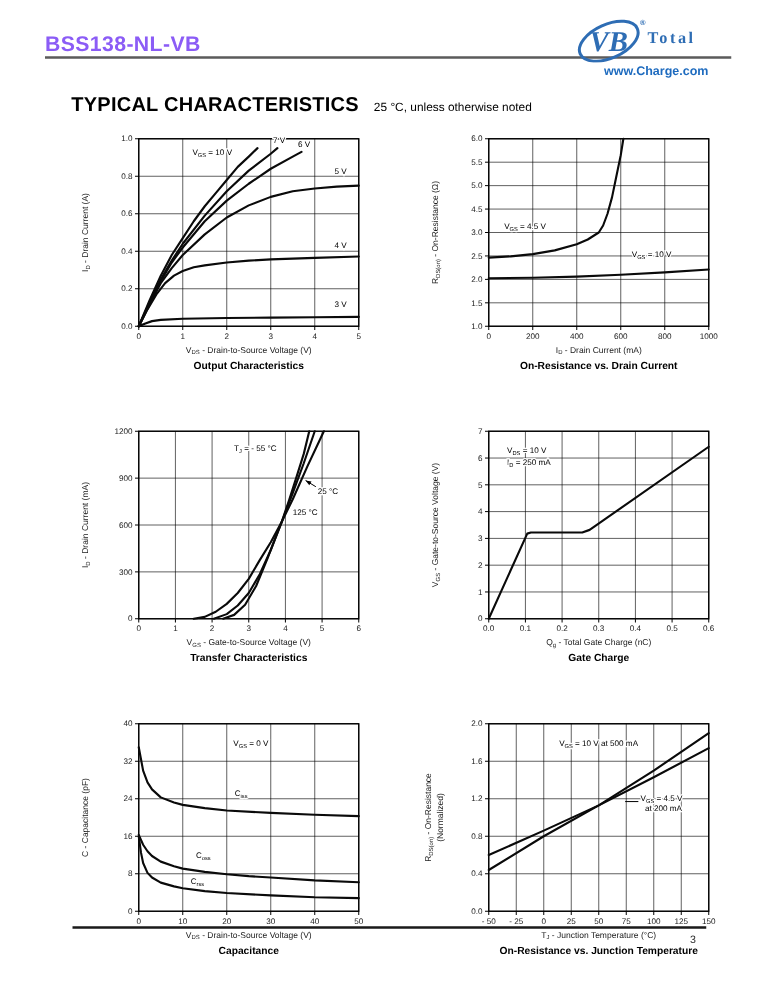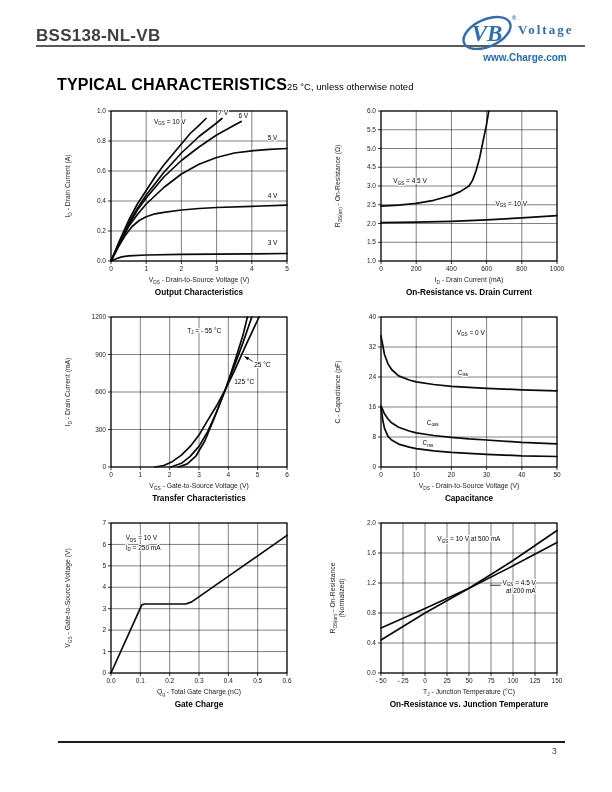--- a/index.html
+++ b/index.html
@@ -1,30 +1,30 @@
 <!DOCTYPE html>
 <html><head>
 <meta charset="utf-8">
 <style>
   html,body{margin:0;padding:0;background:#e8e8e8;}
   .page{position:relative;width:612px;height:792px;background:#ffffff;margin:0 auto;
         font-family:"Liberation Sans",sans-serif;overflow:hidden;}
   .part-number{position:absolute;left:36px;top:26px;font-size:17px;font-weight:bold;
-               color:#404040;letter-spacing:.3px;margin:0;}
+               color:#8b5cf6;letter-spacing:.3px;margin:0;}
   .header-rule{position:absolute;left:36px;top:45px;width:549px;height:2px;background:#5b5b5b;}
   .logo{position:absolute;left:460px;top:12px;width:130px;}
   .logo-row{display:flex;align-items:center;font-weight:bold;}
   .logo-name{font-family:"Liberation Serif",serif;font-size:13px;color:#2e6db4;
              letter-spacing:2px;line-height:1;padding-bottom:3px;}
   .logo-url{font-size:10px;font-weight:bold;color:#1e6bbf;text-align:center;margin-top:2px;}
   .section{position:absolute;left:57px;top:76px;font-size:10.5px;color:#000;}
   .section b{font-size:16px;letter-spacing:.2px;}
-  .section .note{font-size:9.5px;margin-left:0;}
+  .section .note{font-size:9.5px;margin-left:12px;}
   .charts{position:absolute;left:57px;top:99px;display:grid;
-          grid-template-columns:252px 252px;column-gap:18px;row-gap:0;}
+          grid-template-columns:252px 252px;column-gap:18px;row-gap:0;gap:28px;}
   .chart{width:252px;height:206px;}
   .footer-rule{position:absolute;left:58px;top:741px;width:507px;height:2px;background:#1a1a1a;}
   .page-num{position:absolute;left:552px;top:746px;font-size:8.5px;color:#333;}
   
   .tick{font:6.5px "Liberation Sans",sans-serif;fill:#1a1a1a;}
   .axis{font:6.8px "Liberation Sans",sans-serif;fill:#1a1a1a;}
   .ann{font:6.5px "Liberation Sans",sans-serif;fill:#000;}
   .ctitle{font:bold 8.2px "Liberation Sans",sans-serif;fill:#000;}
 </style>
 </head>
@@ -35,21 +35,21 @@
   <h1 class="part-number">BSS138-NL-VB</h1>
   <div class="header-rule"></div>
 
   <div class="logo">
     <div class="logo-row">
       <svg width="58" height="38" viewBox="0 0 58 38">
         <ellipse cx="27" cy="21" rx="25" ry="13.5" transform="rotate(-24 27 21)" fill="none" stroke="#2e6db4" stroke-width="2.4"></ellipse>
         <text x="27" y="29" text-anchor="middle" font-family="Liberation Serif, serif" font-style="italic" font-size="23" fill="#2e6db4">VB</text>
         <text x="52" y="8" font-size="6" fill="#2e6db4">®</text>
       </svg>
-      <span class="logo-name">Voltage</span>
+      <span class="logo-name">Total</span>
     </div>
     <div class="logo-url">www.Charge.com</div>
   </div>
 
   <div class="section">
     <b>TYPICAL CHARACTERISTICS</b><span class="note">25 °C, unless otherwise noted</span>
   </div>
 
   <div class="charts">
     <div class="chart"><svg width="252" height="206" viewBox="0 0 252 206">
@@ -207,69 +207,20 @@
           <text x="130.26666666666665" y="27.625" text-anchor="start" class="ann" stroke="#fff" stroke-width="2" paint-order="stroke"><tspan>T</tspan><tspan font-size="70%" dy="1.6">J</tspan><tspan dy="-1.6"> = - 55 °C</tspan></text>
           <text x="197.14666666666668" y="62" text-anchor="start" class="ann" stroke="#fff" stroke-width="2" paint-order="stroke"><tspan>25 °C</tspan></text>
           <text x="177.20000000000002" y="78.875" text-anchor="start" class="ann" stroke="#fff" stroke-width="2" paint-order="stroke"><tspan>125 °C</tspan></text>
           <text x="142" y="183" text-anchor="middle" class="axis"><tspan>V</tspan><tspan font-size="70%" dy="1.6">GS</tspan><tspan dy="-1.6"> - Gate-to-Source Voltage (V)</tspan></text>
           <text transform="translate(13,87) rotate(-90)" text-anchor="middle" class="axis"><tspan>I</tspan><tspan font-size="70%" dy="1.6">D</tspan><tspan dy="-1.6"> - Drain Current (mA)</tspan></text>
           <text x="142" y="196" text-anchor="middle" class="ctitle">Transfer Characteristics</text>
         </svg></div>
     <div class="chart"><svg width="252" height="206" viewBox="0 0 252 206">
           <line x1="54" y1="12" x2="54" y2="162" stroke="#000" stroke-width="0.5"></line>
           <line x1="54" y1="162" x2="54" y2="165" stroke="#000" stroke-width="0.8"></line>
-          <text x="54" y="172" text-anchor="middle" class="tick">0</text>
-          <line x1="89.2" y1="12" x2="89.2" y2="162" stroke="#000" stroke-width="0.5"></line>
-          <line x1="89.2" y1="162" x2="89.2" y2="165" stroke="#000" stroke-width="0.8"></line>
-          <text x="89.2" y="172" text-anchor="middle" class="tick">10</text>
-          <line x1="124.4" y1="12" x2="124.4" y2="162" stroke="#000" stroke-width="0.5"></line>
-          <line x1="124.4" y1="162" x2="124.4" y2="165" stroke="#000" stroke-width="0.8"></line>
-          <text x="124.4" y="172" text-anchor="middle" class="tick">20</text>
-          <line x1="159.6" y1="12" x2="159.6" y2="162" stroke="#000" stroke-width="0.5"></line>
-          <line x1="159.6" y1="162" x2="159.6" y2="165" stroke="#000" stroke-width="0.8"></line>
-          <text x="159.6" y="172" text-anchor="middle" class="tick">30</text>
-          <line x1="194.8" y1="12" x2="194.8" y2="162" stroke="#000" stroke-width="0.5"></line>
-          <line x1="194.8" y1="162" x2="194.8" y2="165" stroke="#000" stroke-width="0.8"></line>
-          <text x="194.8" y="172" text-anchor="middle" class="tick">40</text>
-          <line x1="230" y1="12" x2="230" y2="162" stroke="#000" stroke-width="0.5"></line>
-          <line x1="230" y1="162" x2="230" y2="165" stroke="#000" stroke-width="0.8"></line>
-          <text x="230" y="172" text-anchor="middle" class="tick">50</text>
-          <line x1="54" y1="162" x2="230" y2="162" stroke="#000" stroke-width="0.5"></line>
-          <line x1="51" y1="162" x2="54" y2="162" stroke="#000" stroke-width="0.8"></line>
-          <text x="49" y="164.2" text-anchor="end" class="tick">0</text>
-          <line x1="54" y1="132" x2="230" y2="132" stroke="#000" stroke-width="0.5"></line>
-          <line x1="51" y1="132" x2="54" y2="132" stroke="#000" stroke-width="0.8"></line>
-          <text x="49" y="134.2" text-anchor="end" class="tick">8</text>
-          <line x1="54" y1="102" x2="230" y2="102" stroke="#000" stroke-width="0.5"></line>
-          <line x1="51" y1="102" x2="54" y2="102" stroke="#000" stroke-width="0.8"></line>
-          <text x="49" y="104.2" text-anchor="end" class="tick">16</text>
-          <line x1="54" y1="72" x2="230" y2="72" stroke="#000" stroke-width="0.5"></line>
-          <line x1="51" y1="72" x2="54" y2="72" stroke="#000" stroke-width="0.8"></line>
-          <text x="49" y="74.2" text-anchor="end" class="tick">24</text>
-          <line x1="54" y1="42" x2="230" y2="42" stroke="#000" stroke-width="0.5"></line>
-          <line x1="51" y1="42" x2="54" y2="42" stroke="#000" stroke-width="0.8"></line>
-          <text x="49" y="44.2" text-anchor="end" class="tick">32</text>
-          <line x1="54" y1="12" x2="230" y2="12" stroke="#000" stroke-width="0.5"></line>
-          <line x1="51" y1="12" x2="54" y2="12" stroke="#000" stroke-width="0.8"></line>
-          <text x="49" y="14.2" text-anchor="end" class="tick">40</text>
-          <rect x="54" y="12" width="176" height="150" fill="none" stroke="#000" stroke-width="1.1"></rect>
-          <polyline points="54.0,30.8 57.5,49.5 61.0,58.9 64.6,64.5 71.6,70.9 82.2,75.0 89.2,76.9 106.8,79.5 124.4,81.4 159.6,83.3 194.8,84.8 230.0,85.9" fill="none" stroke="#0a0a0a" stroke-width="1.7" stroke-linejoin="round" stroke-linecap="round"></polyline>
-          <polyline points="54.0,100.9 57.5,108.8 61.0,114.0 64.6,117.8 71.6,122.3 82.2,126.0 89.2,127.9 106.8,130.5 124.4,132.4 142.0,133.9 159.6,135.0 194.8,137.3 230.0,138.8" fill="none" stroke="#0a0a0a" stroke-width="1.7" stroke-linejoin="round" stroke-linecap="round"></polyline>
-          <polyline points="54.0,102.0 55.8,115.1 57.5,123.4 61.0,131.3 64.6,135.0 71.6,139.1 82.2,142.1 89.2,143.6 106.8,145.9 124.4,147.4 159.6,149.3 194.8,150.8 230.0,151.5" fill="none" stroke="#0a0a0a" stroke-width="1.7" stroke-linejoin="round" stroke-linecap="round"></polyline>
-          <text x="129.68" y="29.625" text-anchor="start" class="ann" stroke="#fff" stroke-width="2" paint-order="stroke"><tspan>V</tspan><tspan font-size="70%" dy="1.6">GS</tspan><tspan dy="-1.6"> = 0 V</tspan></text>
-          <text x="130.736" y="69.75" text-anchor="start" class="ann" stroke="#fff" stroke-width="2" paint-order="stroke"><tspan>C</tspan><tspan font-size="70%" dy="1.6">iss</tspan></text>
-          <text x="99.76" y="119.625" text-anchor="start" class="ann" stroke="#fff" stroke-width="2" paint-order="stroke"><tspan>C</tspan><tspan font-size="70%" dy="1.6">oss</tspan></text>
-          <text x="95.536" y="140.25" text-anchor="start" class="ann" stroke="#fff" stroke-width="2" paint-order="stroke"><tspan>C</tspan><tspan font-size="70%" dy="1.6">rss</tspan></text>
-          <text x="142" y="183" text-anchor="middle" class="axis"><tspan>V</tspan><tspan font-size="70%" dy="1.6">DS</tspan><tspan dy="-1.6"> - Drain-to-Source Voltage (V)</tspan></text>
-          <text transform="translate(13,87) rotate(-90)" text-anchor="middle" class="axis"><tspan>C - Capacitance (pF)</tspan></text>
-          <text x="142" y="196" text-anchor="middle" class="ctitle">Capacitance</text>
-        </svg></div>
-    <div class="chart"><svg width="252" height="206" viewBox="0 0 252 206">
-          <line x1="54" y1="12" x2="54" y2="162" stroke="#000" stroke-width="0.5"></line>
-          <line x1="54" y1="162" x2="54" y2="165" stroke="#000" stroke-width="0.8"></line>
           <text x="54" y="172" text-anchor="middle" class="tick">0.0</text>
           <line x1="83.33333333333334" y1="12" x2="83.33333333333334" y2="162" stroke="#000" stroke-width="0.5"></line>
           <line x1="83.33333333333334" y1="162" x2="83.33333333333334" y2="165" stroke="#000" stroke-width="0.8"></line>
           <text x="83.33333333333334" y="172" text-anchor="middle" class="tick">0.1</text>
           <line x1="112.66666666666667" y1="12" x2="112.66666666666667" y2="162" stroke="#000" stroke-width="0.5"></line>
           <line x1="112.66666666666667" y1="162" x2="112.66666666666667" y2="165" stroke="#000" stroke-width="0.8"></line>
           <text x="112.66666666666667" y="172" text-anchor="middle" class="tick">0.2</text>
           <line x1="142" y1="12" x2="142" y2="162" stroke="#000" stroke-width="0.5"></line>
           <line x1="142" y1="162" x2="142" y2="165" stroke="#000" stroke-width="0.8"></line>
           <text x="142" y="172" text-anchor="middle" class="tick">0.3</text>
@@ -306,20 +257,69 @@
           <line x1="54" y1="12" x2="230" y2="12" stroke="#000" stroke-width="0.5"></line>
           <line x1="51" y1="12" x2="54" y2="12" stroke="#000" stroke-width="0.8"></line>
           <text x="49" y="14.2" text-anchor="end" class="tick">7</text>
           <rect x="54" y="12" width="176" height="150" fill="none" stroke="#000" stroke-width="1.1"></rect>
           <polyline points="54.0,162.0 84.8,93.9 87.7,93.0 128.8,93.0 134.7,90.9 230.0,24.4" fill="none" stroke="#0a0a0a" stroke-width="1.7" stroke-linejoin="round" stroke-linecap="round"></polyline>
           <text x="68.66666666666667" y="29.14285714285714" text-anchor="start" class="ann" stroke="#fff" stroke-width="2" paint-order="stroke"><tspan>V</tspan><tspan font-size="70%" dy="1.6">DS</tspan><tspan dy="-1.6"> = 10 V</tspan></text>
           <text x="68.66666666666667" y="38.78571428571429" text-anchor="start" class="ann" stroke="#fff" stroke-width="2" paint-order="stroke"><tspan>I</tspan><tspan font-size="70%" dy="1.6">D</tspan><tspan dy="-1.6"> = 250 mA</tspan></text>
           <text x="142" y="183" text-anchor="middle" class="axis"><tspan>Q</tspan><tspan font-size="70%" dy="1.6">g</tspan><tspan dy="-1.6"> - Total Gate Charge (nC)</tspan></text>
           <text transform="translate(13,87) rotate(-90)" text-anchor="middle" class="axis"><tspan>V</tspan><tspan font-size="70%" dy="1.6">GS</tspan><tspan dy="-1.6"> - Gate-to-Source Voltage (V)</tspan></text>
           <text x="142" y="196" text-anchor="middle" class="ctitle">Gate Charge</text>
+        </svg></div>
+    <div class="chart"><svg width="252" height="206" viewBox="0 0 252 206">
+          <line x1="54" y1="12" x2="54" y2="162" stroke="#000" stroke-width="0.5"></line>
+          <line x1="54" y1="162" x2="54" y2="165" stroke="#000" stroke-width="0.8"></line>
+          <text x="54" y="172" text-anchor="middle" class="tick">0</text>
+          <line x1="89.2" y1="12" x2="89.2" y2="162" stroke="#000" stroke-width="0.5"></line>
+          <line x1="89.2" y1="162" x2="89.2" y2="165" stroke="#000" stroke-width="0.8"></line>
+          <text x="89.2" y="172" text-anchor="middle" class="tick">10</text>
+          <line x1="124.4" y1="12" x2="124.4" y2="162" stroke="#000" stroke-width="0.5"></line>
+          <line x1="124.4" y1="162" x2="124.4" y2="165" stroke="#000" stroke-width="0.8"></line>
+          <text x="124.4" y="172" text-anchor="middle" class="tick">20</text>
+          <line x1="159.6" y1="12" x2="159.6" y2="162" stroke="#000" stroke-width="0.5"></line>
+          <line x1="159.6" y1="162" x2="159.6" y2="165" stroke="#000" stroke-width="0.8"></line>
+          <text x="159.6" y="172" text-anchor="middle" class="tick">30</text>
+          <line x1="194.8" y1="12" x2="194.8" y2="162" stroke="#000" stroke-width="0.5"></line>
+          <line x1="194.8" y1="162" x2="194.8" y2="165" stroke="#000" stroke-width="0.8"></line>
+          <text x="194.8" y="172" text-anchor="middle" class="tick">40</text>
+          <line x1="230" y1="12" x2="230" y2="162" stroke="#000" stroke-width="0.5"></line>
+          <line x1="230" y1="162" x2="230" y2="165" stroke="#000" stroke-width="0.8"></line>
+          <text x="230" y="172" text-anchor="middle" class="tick">50</text>
+          <line x1="54" y1="162" x2="230" y2="162" stroke="#000" stroke-width="0.5"></line>
+          <line x1="51" y1="162" x2="54" y2="162" stroke="#000" stroke-width="0.8"></line>
+          <text x="49" y="164.2" text-anchor="end" class="tick">0</text>
+          <line x1="54" y1="132" x2="230" y2="132" stroke="#000" stroke-width="0.5"></line>
+          <line x1="51" y1="132" x2="54" y2="132" stroke="#000" stroke-width="0.8"></line>
+          <text x="49" y="134.2" text-anchor="end" class="tick">8</text>
+          <line x1="54" y1="102" x2="230" y2="102" stroke="#000" stroke-width="0.5"></line>
+          <line x1="51" y1="102" x2="54" y2="102" stroke="#000" stroke-width="0.8"></line>
+          <text x="49" y="104.2" text-anchor="end" class="tick">16</text>
+          <line x1="54" y1="72" x2="230" y2="72" stroke="#000" stroke-width="0.5"></line>
+          <line x1="51" y1="72" x2="54" y2="72" stroke="#000" stroke-width="0.8"></line>
+          <text x="49" y="74.2" text-anchor="end" class="tick">24</text>
+          <line x1="54" y1="42" x2="230" y2="42" stroke="#000" stroke-width="0.5"></line>
+          <line x1="51" y1="42" x2="54" y2="42" stroke="#000" stroke-width="0.8"></line>
+          <text x="49" y="44.2" text-anchor="end" class="tick">32</text>
+          <line x1="54" y1="12" x2="230" y2="12" stroke="#000" stroke-width="0.5"></line>
+          <line x1="51" y1="12" x2="54" y2="12" stroke="#000" stroke-width="0.8"></line>
+          <text x="49" y="14.2" text-anchor="end" class="tick">40</text>
+          <rect x="54" y="12" width="176" height="150" fill="none" stroke="#000" stroke-width="1.1"></rect>
+          <polyline points="54.0,30.8 57.5,49.5 61.0,58.9 64.6,64.5 71.6,70.9 82.2,75.0 89.2,76.9 106.8,79.5 124.4,81.4 159.6,83.3 194.8,84.8 230.0,85.9" fill="none" stroke="#0a0a0a" stroke-width="1.7" stroke-linejoin="round" stroke-linecap="round"></polyline>
+          <polyline points="54.0,100.9 57.5,108.8 61.0,114.0 64.6,117.8 71.6,122.3 82.2,126.0 89.2,127.9 106.8,130.5 124.4,132.4 142.0,133.9 159.6,135.0 194.8,137.3 230.0,138.8" fill="none" stroke="#0a0a0a" stroke-width="1.7" stroke-linejoin="round" stroke-linecap="round"></polyline>
+          <polyline points="54.0,102.0 55.8,115.1 57.5,123.4 61.0,131.3 64.6,135.0 71.6,139.1 82.2,142.1 89.2,143.6 106.8,145.9 124.4,147.4 159.6,149.3 194.8,150.8 230.0,151.5" fill="none" stroke="#0a0a0a" stroke-width="1.7" stroke-linejoin="round" stroke-linecap="round"></polyline>
+          <text x="129.68" y="29.625" text-anchor="start" class="ann" stroke="#fff" stroke-width="2" paint-order="stroke"><tspan>V</tspan><tspan font-size="70%" dy="1.6">GS</tspan><tspan dy="-1.6"> = 0 V</tspan></text>
+          <text x="130.736" y="69.75" text-anchor="start" class="ann" stroke="#fff" stroke-width="2" paint-order="stroke"><tspan>C</tspan><tspan font-size="70%" dy="1.6">iss</tspan></text>
+          <text x="99.76" y="119.625" text-anchor="start" class="ann" stroke="#fff" stroke-width="2" paint-order="stroke"><tspan>C</tspan><tspan font-size="70%" dy="1.6">oss</tspan></text>
+          <text x="95.536" y="140.25" text-anchor="start" class="ann" stroke="#fff" stroke-width="2" paint-order="stroke"><tspan>C</tspan><tspan font-size="70%" dy="1.6">rss</tspan></text>
+          <text x="142" y="183" text-anchor="middle" class="axis"><tspan>V</tspan><tspan font-size="70%" dy="1.6">DS</tspan><tspan dy="-1.6"> - Drain-to-Source Voltage (V)</tspan></text>
+          <text transform="translate(13,87) rotate(-90)" text-anchor="middle" class="axis"><tspan>C - Capacitance (pF)</tspan></text>
+          <text x="142" y="196" text-anchor="middle" class="ctitle">Capacitance</text>
         </svg></div>
     <div class="chart"><svg width="252" height="206" viewBox="0 0 252 206">
           <line x1="54" y1="12" x2="54" y2="162" stroke="#000" stroke-width="0.5"></line>
           <line x1="54" y1="162" x2="54" y2="165" stroke="#000" stroke-width="0.8"></line>
           <text x="54" y="172" text-anchor="middle" class="tick">- 50</text>
           <line x1="76" y1="12" x2="76" y2="162" stroke="#000" stroke-width="0.5"></line>
           <line x1="76" y1="162" x2="76" y2="165" stroke="#000" stroke-width="0.8"></line>
           <text x="76" y="172" text-anchor="middle" class="tick">- 25</text>
           <line x1="98" y1="12" x2="98" y2="162" stroke="#000" stroke-width="0.5"></line>
           <line x1="98" y1="162" x2="98" y2="165" stroke="#000" stroke-width="0.8"></line>

